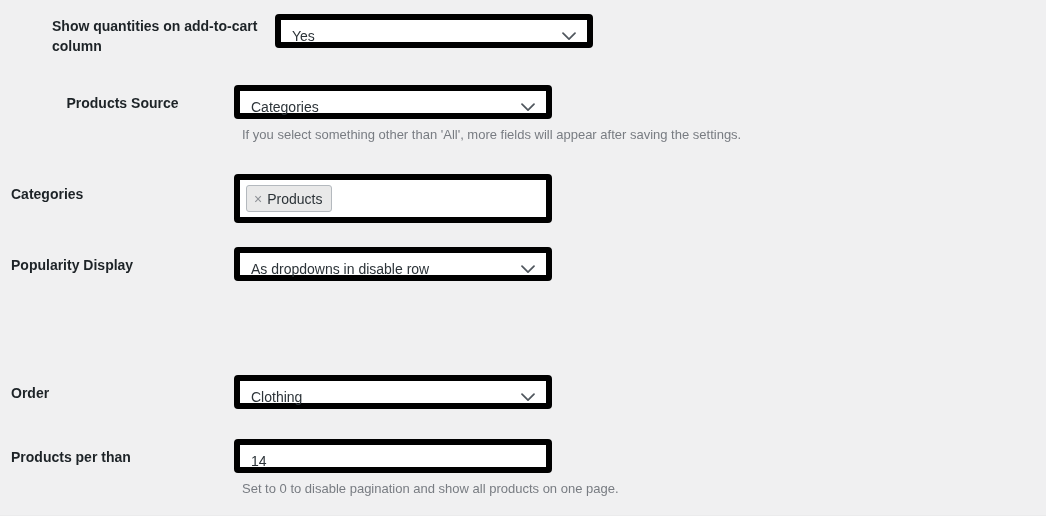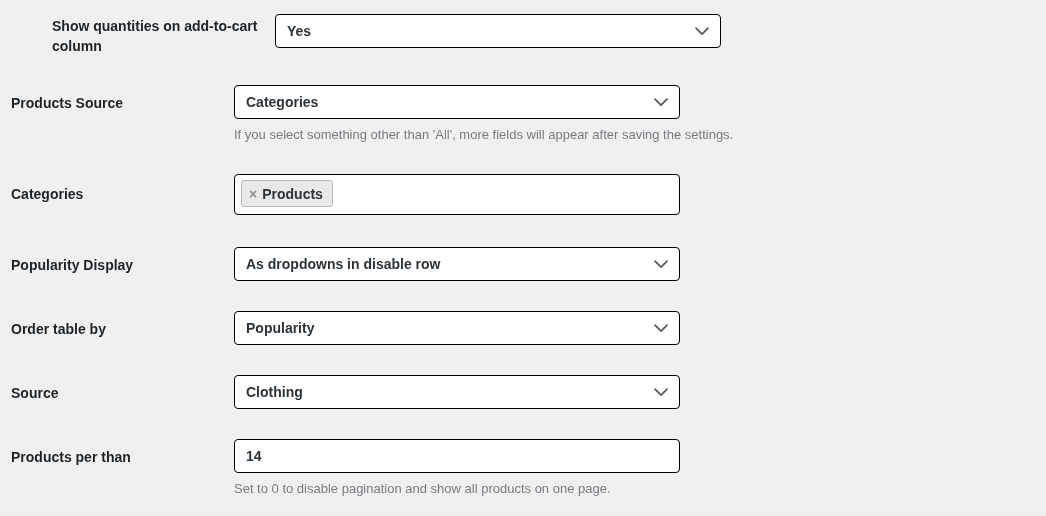--- a/index.html
+++ b/index.html
@@ -42,26 +42,25 @@
   }
 
   .field-control {
     position: relative;
     width: 400px;
   }
 
   .control-shell {
     position: relative;
     box-sizing: border-box;
-    width: 446px;
+    width: 318px;
     background: #ffffff;
-    border: 1px solid #000000;
+    border: 6px solid #000000;
     border-radius: 4px;
     box-shadow: 0 0 0 transparent;
-    font-weight: bold;
   }
 
   .control-shell.is-select,
   .control-shell.is-text {
     height: 34px;
   }
 
   .control-value {
     display: block;
     box-sizing: border-box;
@@ -125,34 +124,35 @@
   .token-label {
     line-height: 1;
   }
 
   .field-hint {
     margin-top: 7px;
     font-size: 13px;
     line-height: 1.4;
     color: #787c82;
     white-space: nowrap;
+    margin-left: 8px;
   }
 
   
   #row-quantities   { top: 14px; margin-left: 41px; }
   #row-source       { top: 85px; }
   #row-categories   { top: 174px; }
   #row-variations   { top: 247px; }
   #row-orderby      { top: 311px; }
   #row-order        { top: 375px; }
   #row-perpage      { top: 439px; }
 
   
   #row-quantities .field-label { padding-top: 2px; }
-  #row-source     .field-label { padding-top: 8px; }
+  #row-source     .field-label { padding-top: 8px; text-align: center; }
   #row-categories .field-label { padding-top: 10px; }
   #row-variations .field-label { padding-top: 8px; }
   #row-orderby    .field-label { padding-top: 8px; }
   #row-order      .field-label { padding-top: 8px; }
   #row-perpage    .field-label { padding-top: 8px; }
 
   .bottom-edge {
     position: absolute;
     left: 0;
     bottom: 0;
@@ -216,36 +216,23 @@
         <span class="control-value">As dropdowns in disable row</span>
         <span class="chevron">
           <svg width="14" height="9" viewBox="0 0 14 9" fill="none" xmlns="http://www.w3.org/2000/svg">
             <path d="M1 1.2 L7 7.2 L13 1.2" stroke="#50575e" stroke-width="1.7" stroke-linecap="round" stroke-linejoin="round"></path>
           </svg>
         </span>
       </div>
     </div>
   </div>
 
-  <div class="field-row" id="row-orderby">
-    <div class="field-label">Order table by</div>
-    <div class="field-control">
-      <div class="control-shell is-select">
-        <span class="control-value">Popularity</span>
-        <span class="chevron">
-          <svg width="14" height="9" viewBox="0 0 14 9" fill="none" xmlns="http://www.w3.org/2000/svg">
-            <path d="M1 1.2 L7 7.2 L13 1.2" stroke="#50575e" stroke-width="1.7" stroke-linecap="round" stroke-linejoin="round"></path>
-          </svg>
-        </span>
-      </div>
-    </div>
-  </div>
 
   <div class="field-row" id="row-order">
-    <div class="field-label">Source</div>
+    <div class="field-label">Order</div>
     <div class="field-control">
       <div class="control-shell is-select">
         <span class="control-value">Clothing</span>
         <span class="chevron">
           <svg width="14" height="9" viewBox="0 0 14 9" fill="none" xmlns="http://www.w3.org/2000/svg">
             <path d="M1 1.2 L7 7.2 L13 1.2" stroke="#50575e" stroke-width="1.7" stroke-linecap="round" stroke-linejoin="round"></path>
           </svg>
         </span>
       </div>
     </div>

